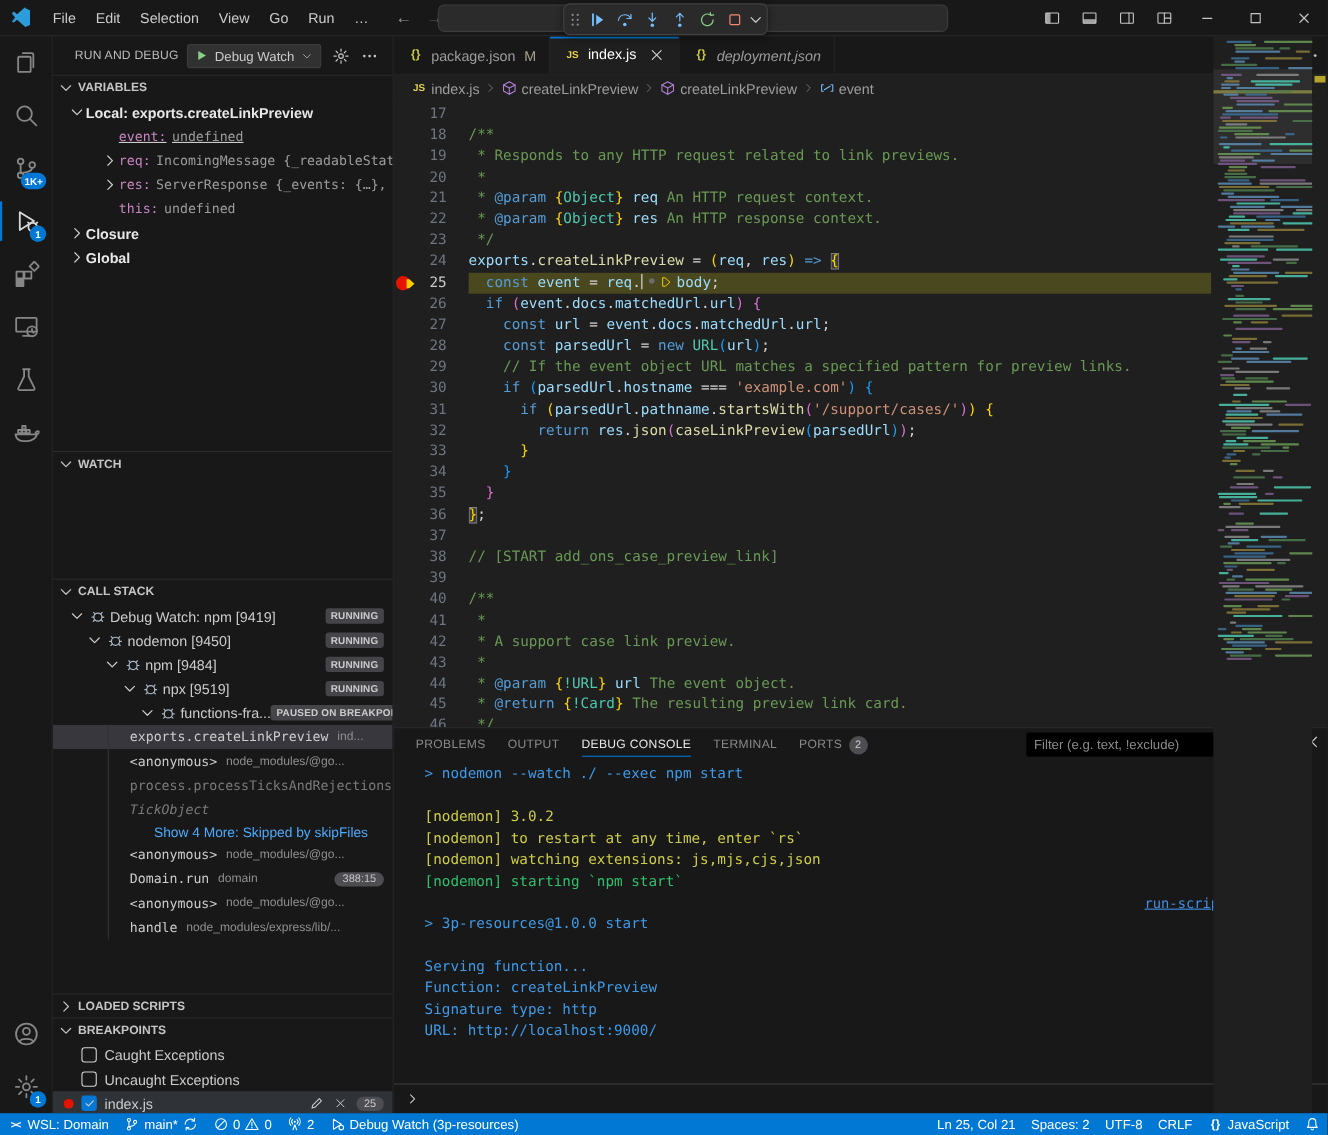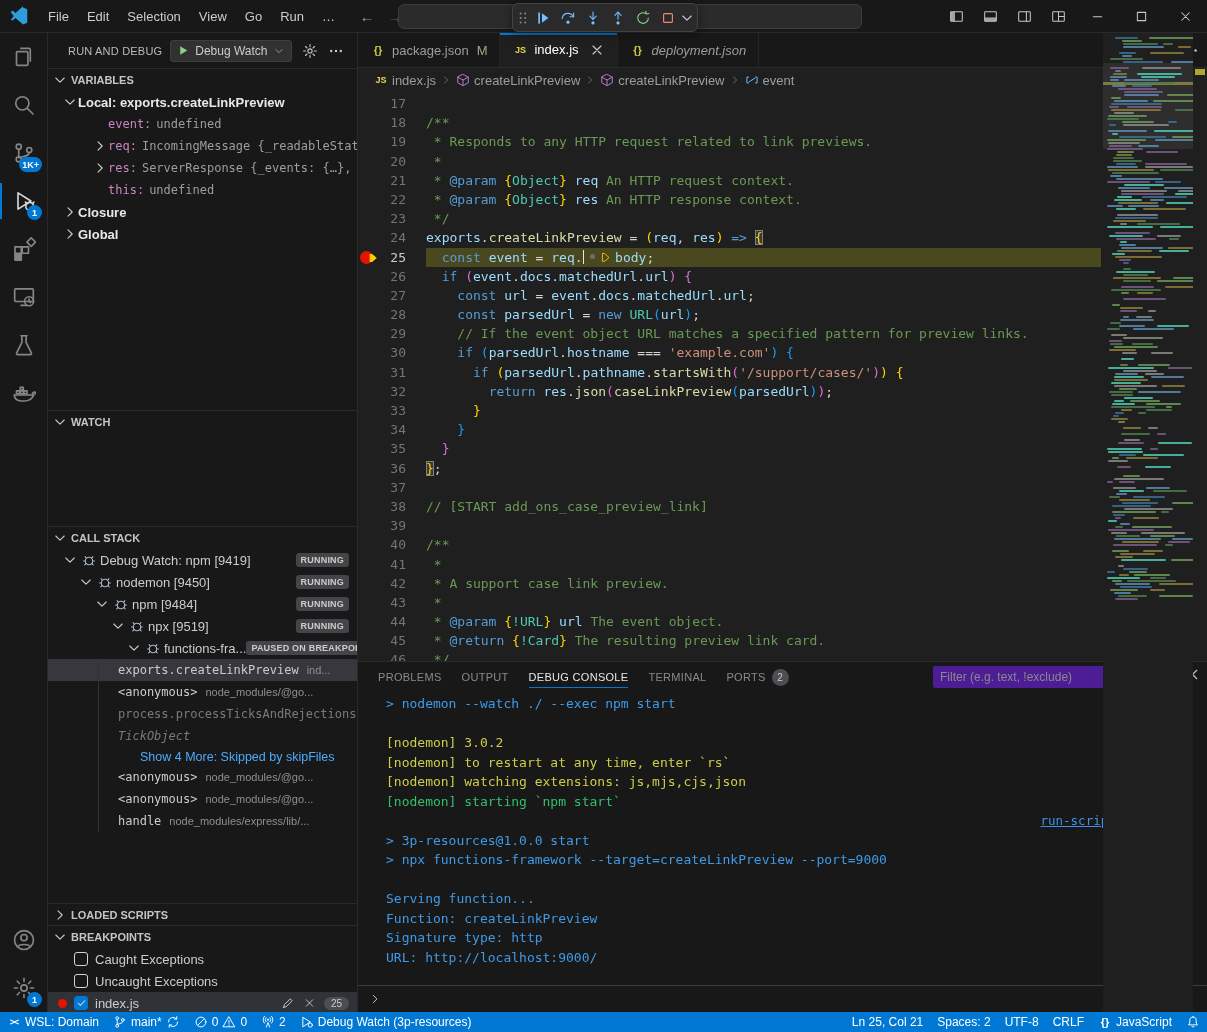--- a/index.html
+++ b/index.html
@@ -113,21 +113,21 @@
   .ruler{ position:absolute; top:0; right:0; width:14px; bottom:0; z-index:3;}
   .rmark{ position:absolute; left:2px; right:2px; height:6px; background:#b2a42c; top:36px;}
 
   
   .panel{ position:absolute; left:0; right:0; bottom:0; height:351px; background:#181818; border-top:1px solid #2a2a2a;}
   .ptabs{ height:30px; display:flex; align-items:center; padding-left:10px; position:relative;}
   .ptab{ font-size:11px; letter-spacing:.3px; color:#8a8a8a; padding:0 10px; height:100%; display:flex; align-items:center; gap:6px; position:relative;}
   .ptab.active{ color:#e7e7e7; }
   .ptab.active::after{ content:""; position:absolute; left:10px; right:10px; bottom:4px; height:1px; background:#0078d4;}
   .pbadge{ background:#4d4d52; color:#cccccc; font-size:10px; border-radius:9px; min-width:17px; height:17px; display:flex; align-items:center; justify-content:center; padding:0 4px;}
-  .filterbox{ position:absolute; right:92px; top:4px; width:182px; height:22px; background:#4c1d95; border-radius:2px; color:#8a8a8a; font-size:12px; display:flex; align-items:center; padding:0 7px; white-space:nowrap; overflow:hidden;}
+  .filterbox{ position:absolute; right:92px; top:4px; width:182px; height:22px; background:#000000; border-radius:2px; color:#8a8a8a; font-size:12px; display:flex; align-items:center; padding:0 7px; white-space:nowrap; overflow:hidden;}
   .pactions{ position:absolute; right:6px; top:4px; display:flex; align-items:center; gap:6px; color:#c5c5c5;}
   .pactions [data-icon]{ width:17px; height:17px; }
   .pconsole{ position:absolute; top:30px; left:0; right:0; bottom:27px; overflow:hidden; font-family:"DejaVu Sans Mono",monospace; font-size:13px; padding:2px 16px 0 28px;}
   .conline{ height:19.5px; display:flex; align-items:center; white-space:pre;}
   .con-blue{ color:#3f9ae8; } .con-yellow{ color:#cdcd49; } .con-green{ color:#30c06d; }
   .conlink{ margin-left:auto; color:#4090e8; text-decoration:underline; font-size:12.5px; flex:none;}
   .pinput{ position:absolute; left:0; right:0; bottom:0; height:27px; border-top:1px solid #3c3c3c; display:flex; align-items:center; padding-left:10px;}
   .pinput .caret{ width:14px; height:14px; color:#cccccc; }
 
   
@@ -439,21 +439,21 @@
           <span>VARIABLES</span>
         </div>
         <div class="srow" style="padding-left: 14px;">
           <span data-icon="chevron-down-icon">
             <svg viewBox="0 0 16 16" fill="none" stroke="currentColor" stroke-width="1.1" stroke-linecap="round" stroke-linejoin="round">
               <path d="M3.8 6 8 10.2 12.2 6"></path>
             </svg>
           </span>
           <span class="vbold">Local: exports.createLinkPreview</span>
         </div>
-        <div class="srow" style="padding-left: 44px;">
+        <div class="srow" style="padding-left: 44px; text-decoration: underline;">
           <span style="width: 16px; flex: 0 0 auto;"></span>
           <span class="vname">event:</span>
           <span class="vval">undefined</span>
         </div>
         <div class="srow" style="padding-left: 44px;">
           <span data-icon="chevron-right-icon">
             <svg viewBox="0 0 16 16" fill="none" stroke="currentColor" stroke-width="1.1" stroke-linecap="round" stroke-linejoin="round">
               <path d="M6 3.8 10.2 8 6 12.2"></path>
             </svg>
           </span>
@@ -597,20 +597,25 @@
           <div class="frow fdim">
             <span class="fname">process.processTicksAndRejections</span>
           </div>
           <div class="frow fdim fital">
             <span class="fname">TickObject</span>
           </div>
           <div class="flink">Show 4 More: Skipped by skipFiles</div>
           <div class="frow">
             <span class="fname">&lt;anonymous&gt;</span>
             <span class="fpath">node_modules/@go...</span>
+          </div>
+          <div class="frow">
+            <span class="fname">Domain.run</span>
+            <span class="fpath">domain</span>
+            <span class="pill">388:15</span>
           </div>
           <div class="frow">
             <span class="fname">&lt;anonymous&gt;</span>
             <span class="fpath">node_modules/@go...</span>
           </div>
           <div class="frow">
             <span class="fname">handle</span>
             <span class="fpath">node_modules/express/lib/...</span>
           </div>
         </div>
@@ -1085,21 +1090,20 @@
       </div>
       <div class="pconsole">
           <div class="conline"><span class="con-blue">&gt; nodemon --watch ./ --exec npm start</span></div>
           <div class="conline"><span></span></div>
           <div class="conline"><span class="con-yellow">[nodemon] 3.0.2</span><span class="conlink">log.js:34</span></div>
           <div class="conline"><span class="con-yellow">[nodemon] to restart at any time, enter `rs`</span><span class="conlink">log.js:34</span></div>
           <div class="conline"><span class="con-yellow">[nodemon] watching extensions: js,mjs,cjs,json</span><span class="conlink">log.js:34</span></div>
           <div class="conline"><span class="con-green">[nodemon] starting `npm start`</span><span class="conlink">log.js:34</span></div>
           <div class="conline"><span></span><span class="conlink">run-script-pkg.js:64</span></div>
           <div class="conline"><span class="con-blue">&gt; 3p-resources@1.0.0 start</span></div>
-          <div class="conline"><span class="con-blue">&gt; npx functions-framework --target=createLinkPreview --port=9000</span></div>
           <div class="conline"><span></span></div>
           <div class="conline"><span class="con-blue">Serving function...</span><span class="conlink">main.js:48</span></div>
           <div class="conline"><span class="con-blue">Function: createLinkPreview</span><span class="conlink">main.js:49</span></div>
           <div class="conline"><span class="con-blue">Signature type: http</span><span class="conlink">main.js:50</span></div>
           <div class="conline"><span class="con-blue">URL: http://localhost:9000/</span><span class="conlink">main.js:51</span></div>
         </div>
       <div class="pinput">
         <span class="caret" data-icon="chevron-right-icon">
             <svg viewBox="0 0 16 16" fill="none" stroke="currentColor" stroke-width="1.1" stroke-linecap="round" stroke-linejoin="round">
               <path d="M6 3.8 10.2 8 6 12.2"></path>

